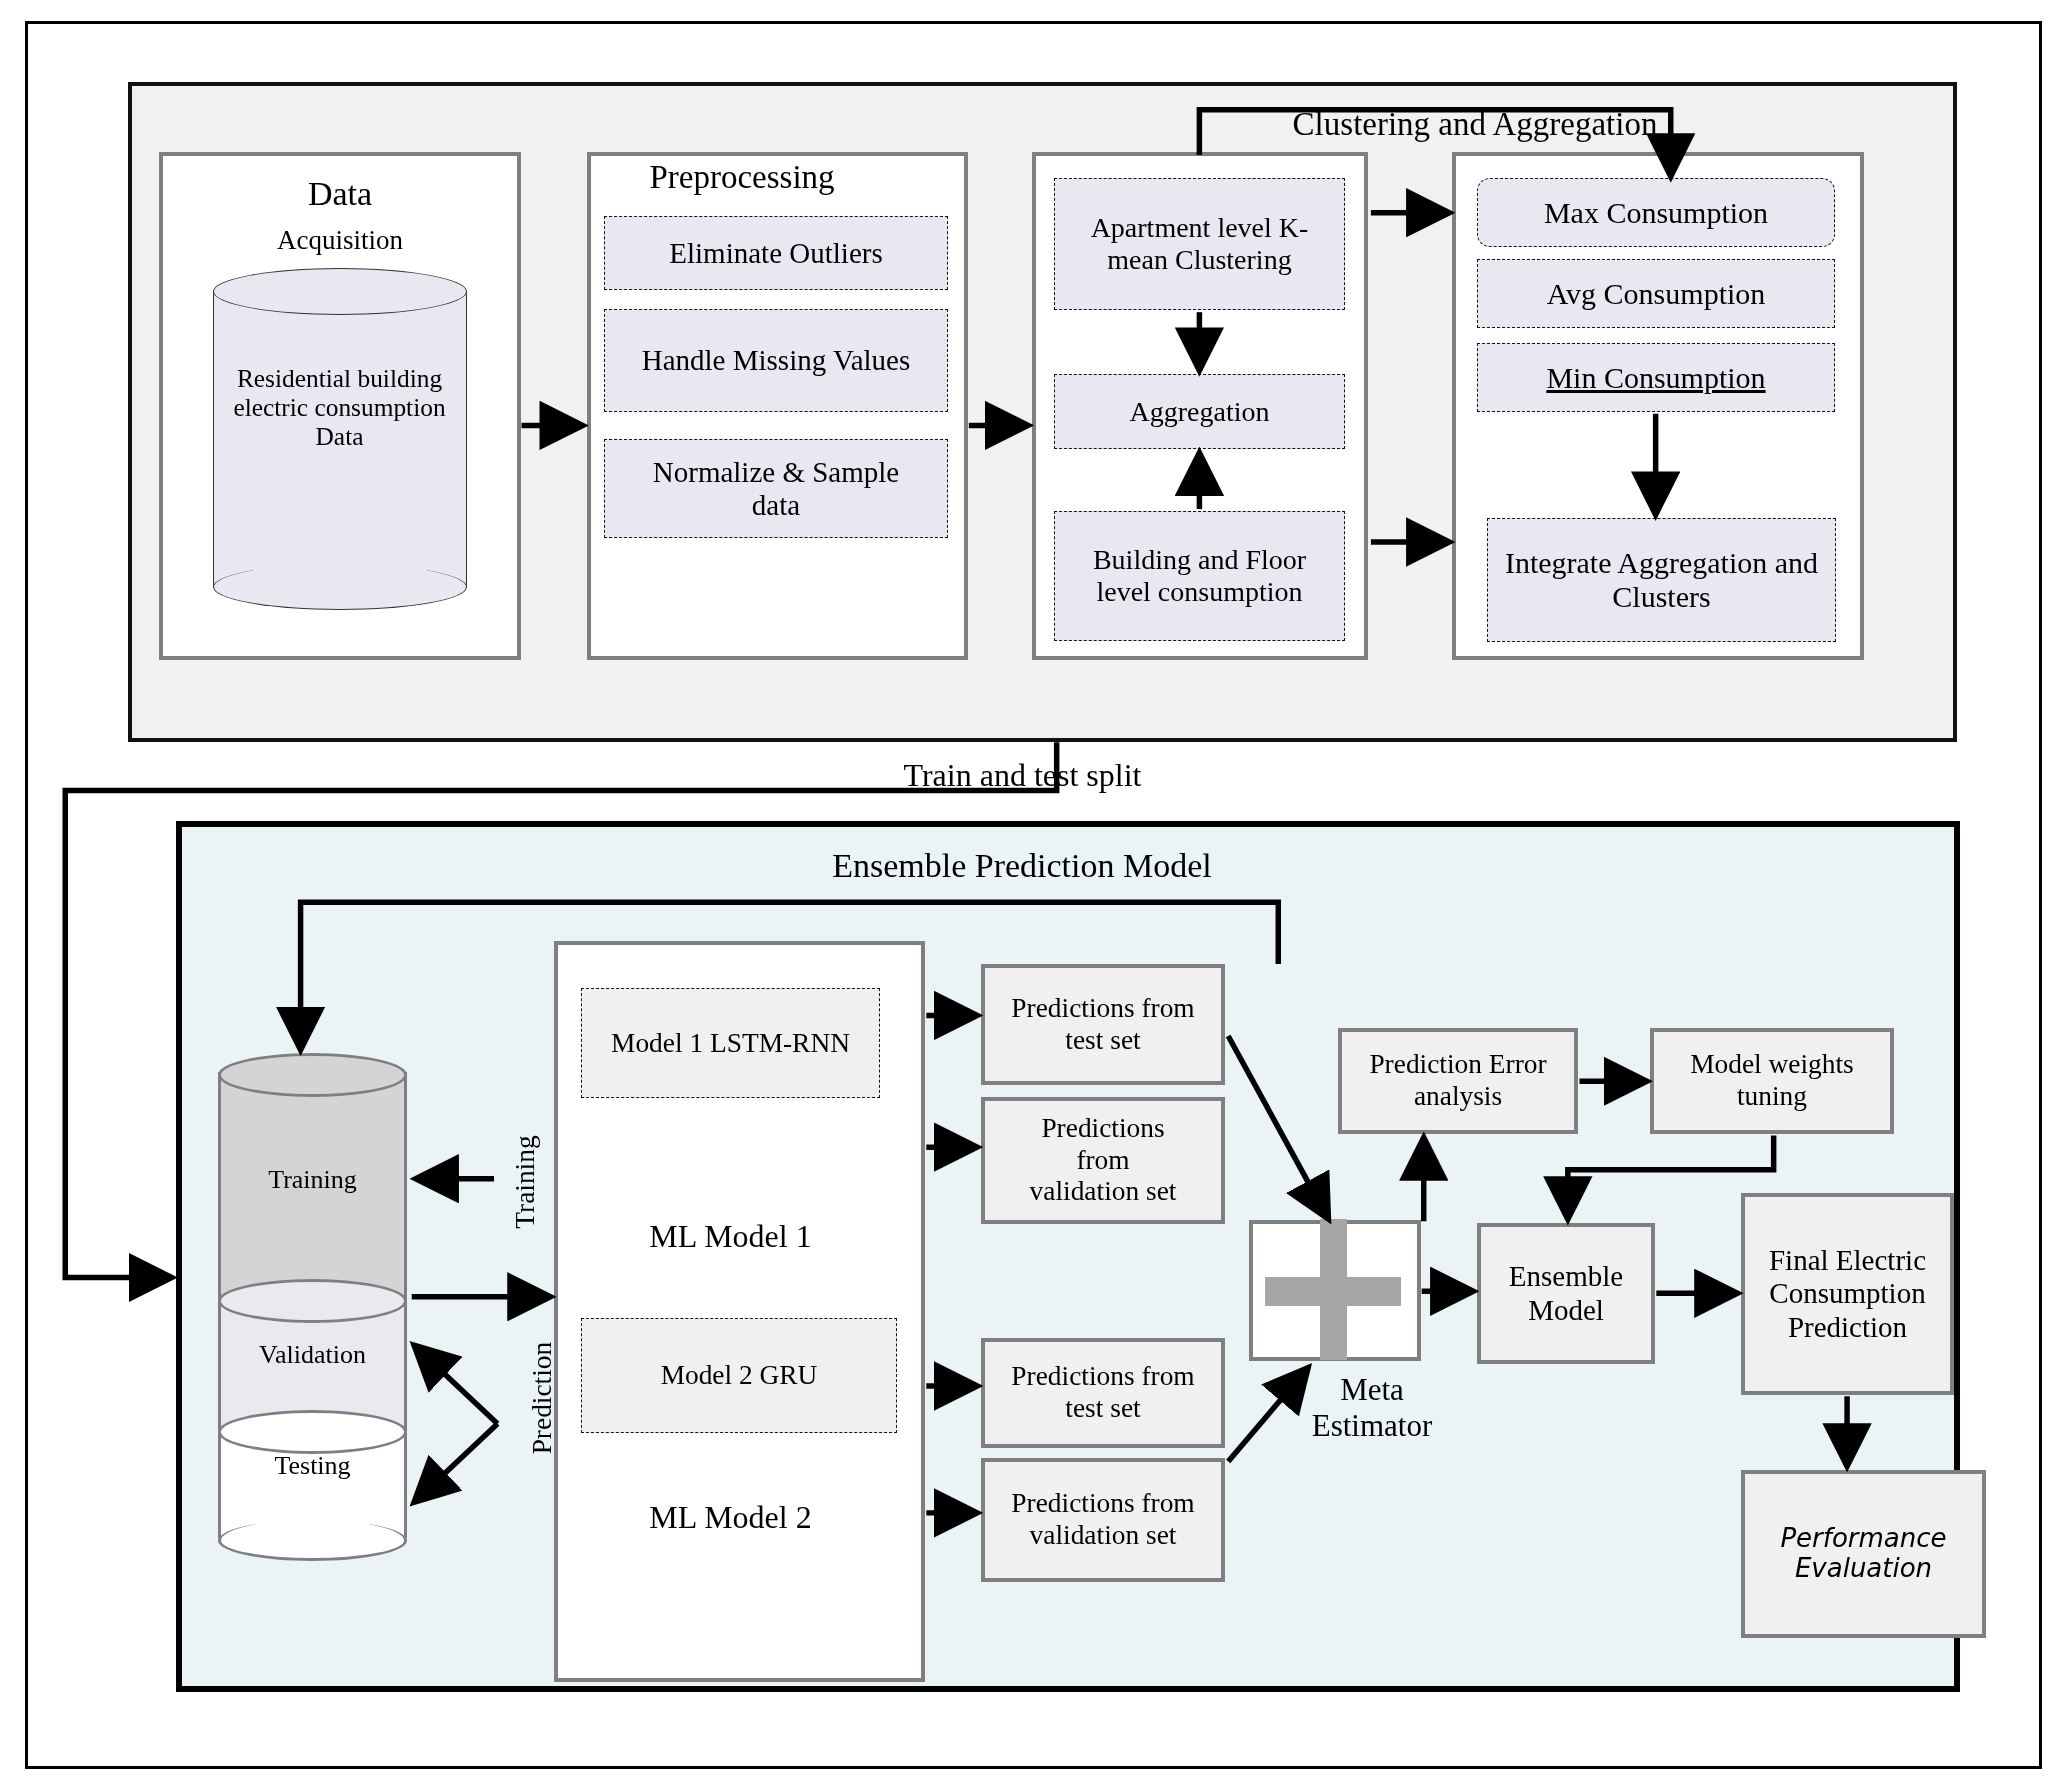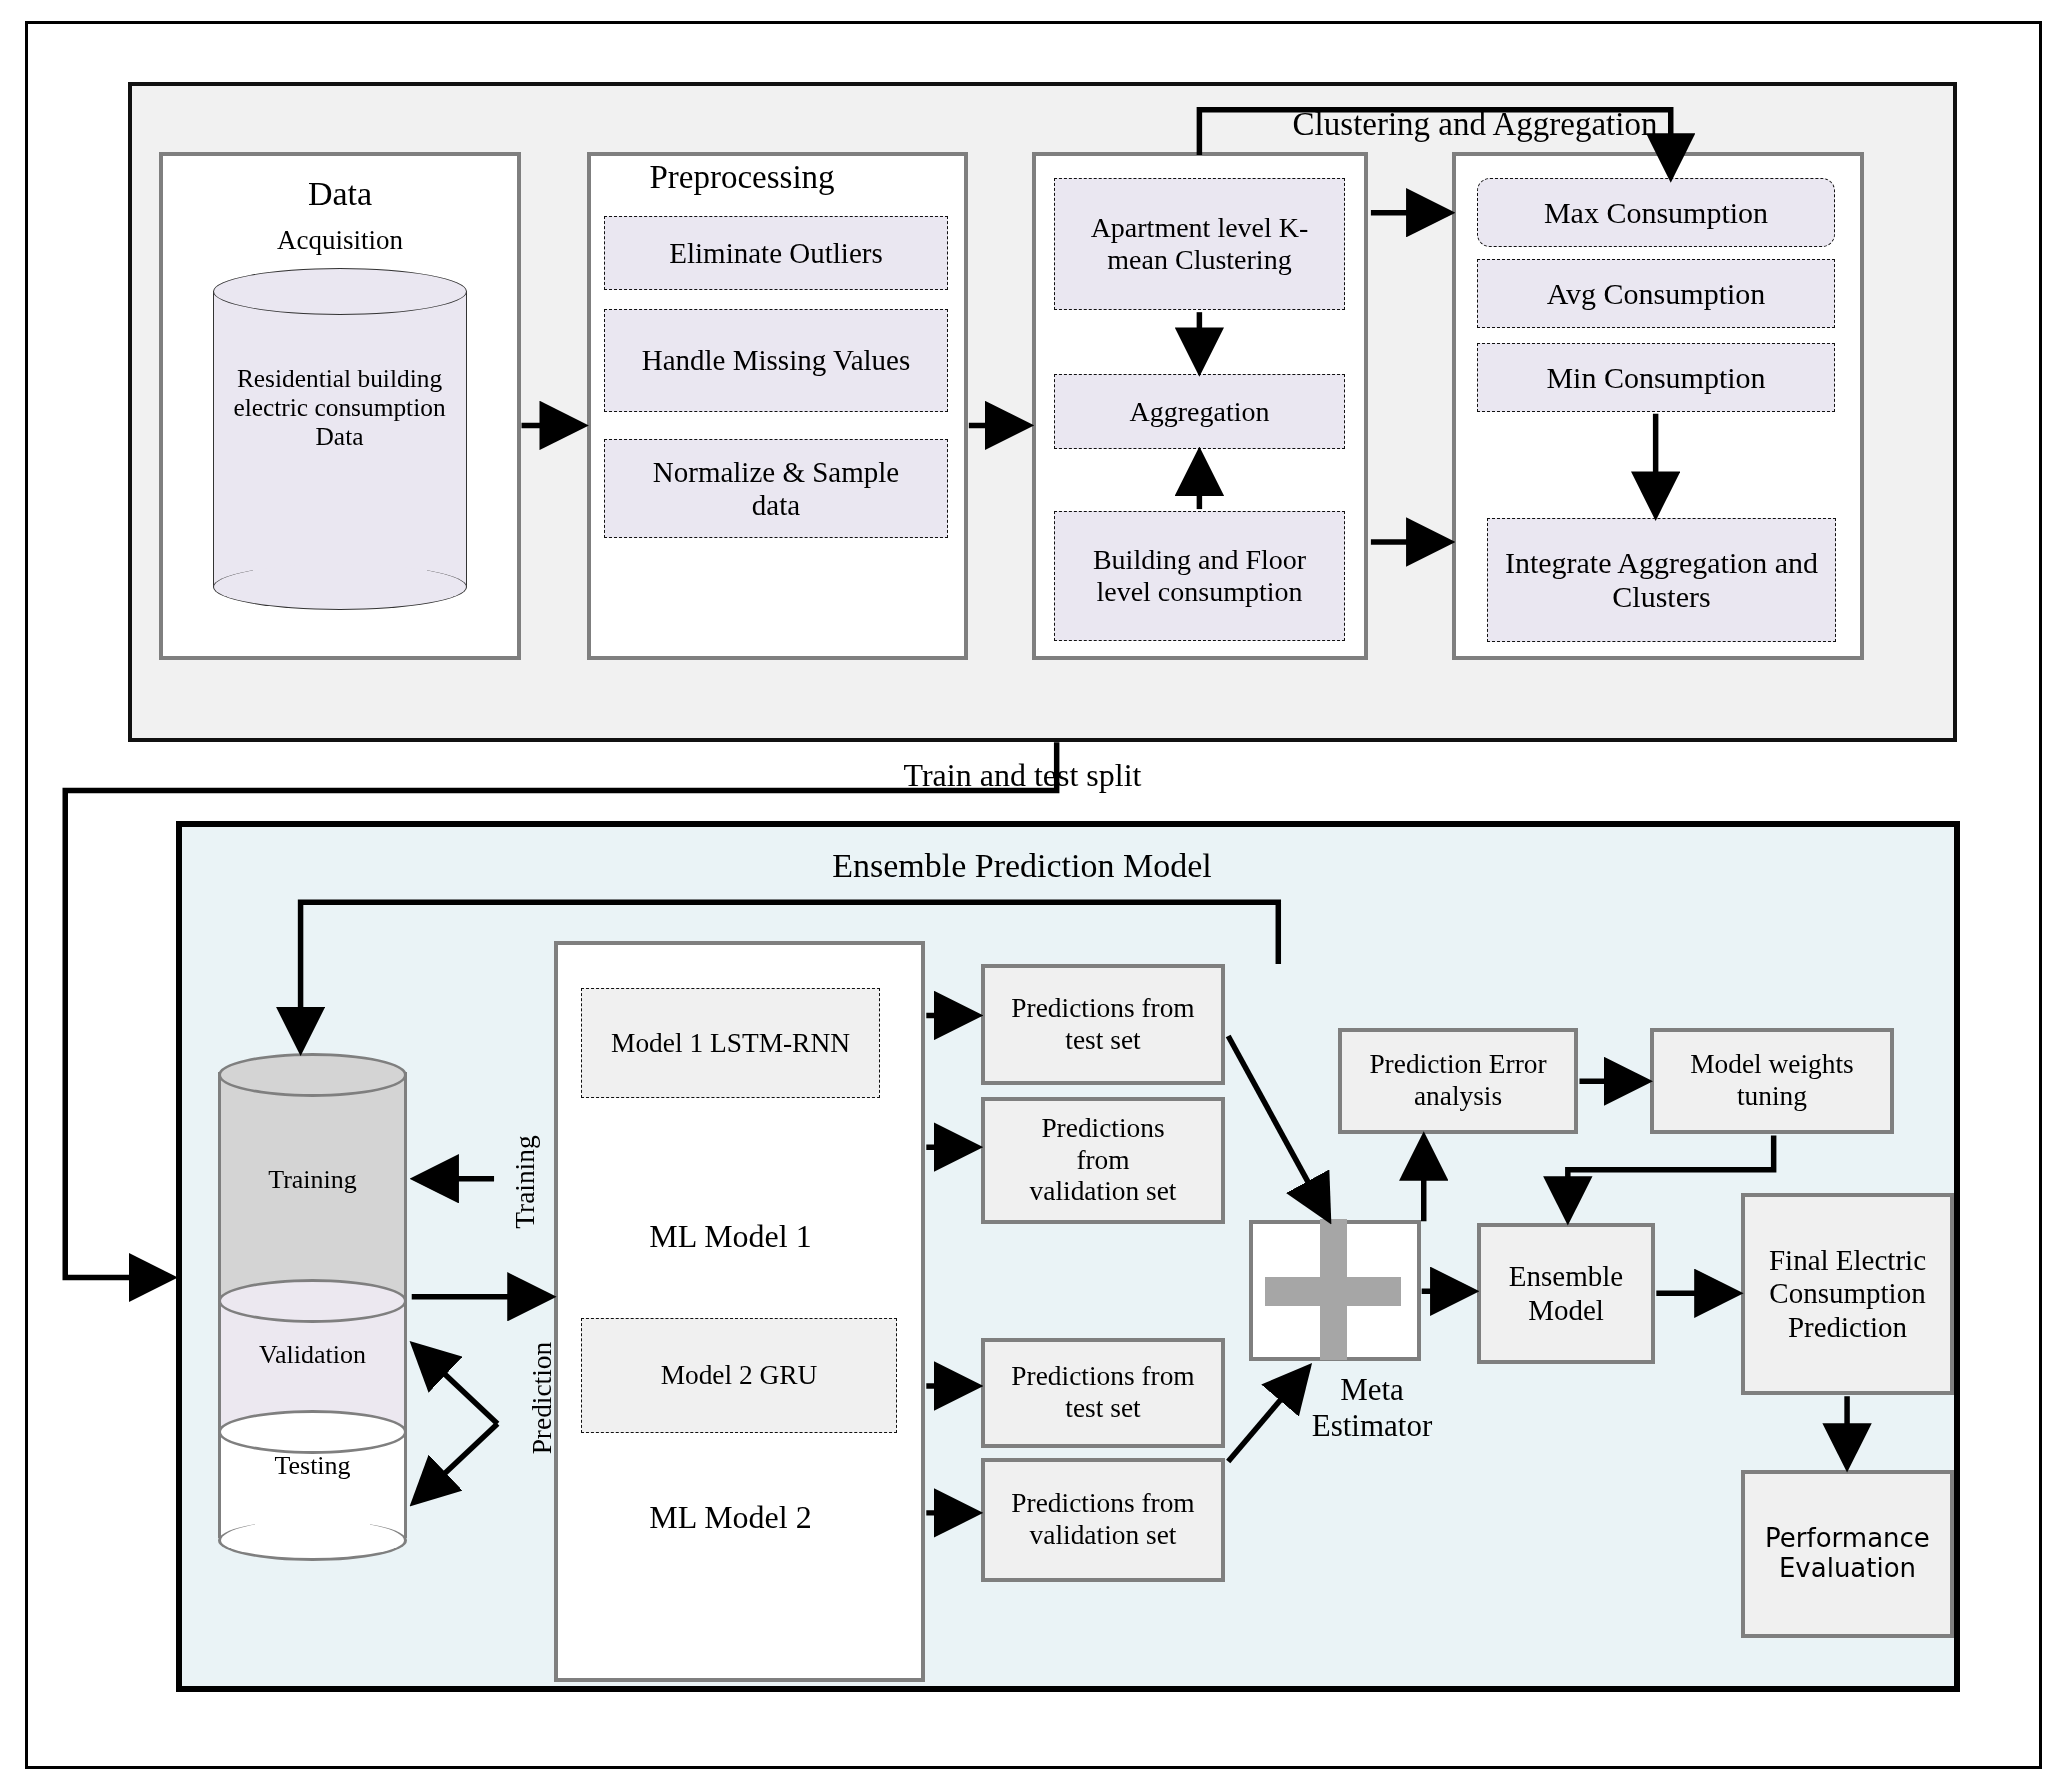--- a/index.html
+++ b/index.html
@@ -79,21 +79,21 @@
   <div class="abs group-box" style="left:1032px;top:152px;width:336px;height:508px;"></div>
 
   <div class="abs chip" style="left:1054px;top:374px;width:291px;height:75px;font-size:28px;">Aggregation</div>
   <div class="abs chip" style="left:1054px;top:178px;width:291px;height:132px;font-size:28px;padding:0 8.2px;">Apartment level K-mean Clustering</div>
   <div class="abs chip" style="left:1054px;top:511px;width:291px;height:130px;font-size:28px;padding:0 8.2px;">Building and Floor level consumption</div>
 
   <div class="abs group-box" style="left:1452px;top:152px;width:412px;height:508px;"></div>
 
   <div class="abs chip" style="left:1477px;top:178px;width:358px;height:69px;font-size:30px;border-radius:13px;">Max Consumption</div>
   <div class="abs chip" style="left:1477px;top:259px;width:358px;height:69px;font-size:30px;">Avg Consumption</div>
-  <div class="abs chip" style="left:1477px;top:343px;width:358px;height:69px;font-size:30px;">Min Consumption</div>
+  <div class="abs chip" style="left:1477px;top:343px;width:358px;height:69px;font-size:30px;text-decoration:underline;">Min Consumption</div>
   <div class="abs chip" style="left:1487px;top:518px;width:349px;height:124px;font-size:30px;padding:0 12.4px;">Integrate Aggregation and Clusters</div>
 
   <div class="ttl" style="left:755px;top:758px;width:535px;font-size:32px;">Train and test split</div>
 
   <div class="abs panel-bottom" style="left:176px;top:821px;width:1784px;height:871px;"></div>
 
   <div class="ttl" style="left:686px;top:847px;width:672px;font-size:34px;">Ensemble Prediction Model</div>
 
   <div class="cyl-wrap" style="left:218px;top:1053px;width:189px;height:522px;">
 
@@ -134,21 +134,21 @@
   </div>
   <div class="lbl" style="left:1283px;top:1372px;width:178px;font-size:31px;">Meta Estimator</div>
 
   <div class="abs sbox" style="left:1338px;top:1028px;width:240px;height:106px;font-size:27.4px;padding:0 12.4px;">Prediction Error analysis</div>
   <div class="abs sbox" style="left:1650px;top:1028px;width:244px;height:106px;font-size:27.4px;padding:0 10px;">Model weights tuning</div>
 
   <div class="abs sbox" style="left:1477px;top:1223px;width:178px;height:141px;font-size:29px;padding:0 12.4px;">Ensemble Model</div>
 
   <div class="abs sbox" style="left:1741px;top:1193px;width:213px;height:202px;font-size:29px;padding:0 9.6px;">Final Electric Consumption Prediction</div>
 
-  <div class="abs sbox perf-font" style="left:1741px;top:1470px;width:213px;height:168px;font-size:26px;padding:0 9.6px;">Performance Evaluation</div>
+  <div class="abs sbox perf-font" style="left:1741px;top:1470px;width:245px;height:168px;font-size:26px;padding:0 9.6px;font-style:italic;">Performance Evaluation</div>
 
   <svg class="wires" viewBox="0 0 3011 2606">
     <defs>
       <marker id="ah" markerWidth="9" markerHeight="9" refX="7.6" refY="4.5" orient="auto" markerUnits="strokeWidth">
         <path d="M0,0 L9,4.5 L0,9 z" fill="#000"></path>
       </marker>
     </defs>
     <g stroke="#000" stroke-width="8" fill="none" marker-end="url(#ah)">
 
       <path d="M760,620 L847,620"></path>

